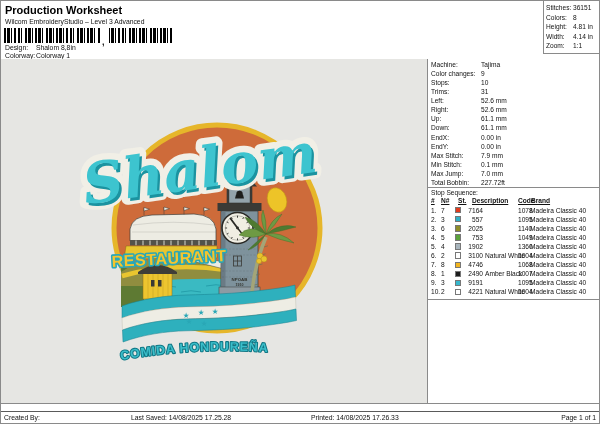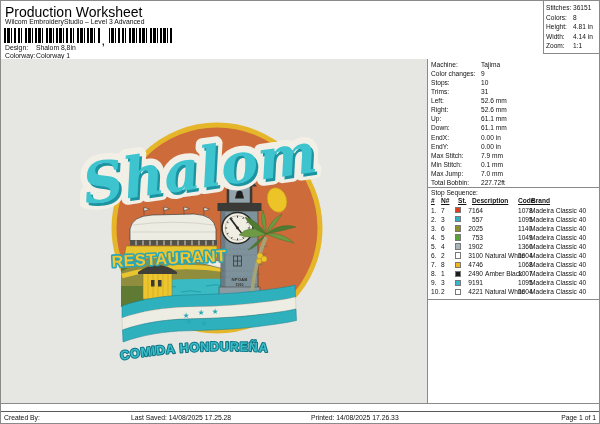--- a/index.html
+++ b/index.html
@@ -1,21 +1,21 @@
 <!DOCTYPE html>
 <html><head>
 <meta charset="utf-8">
 <style>
   html,body{margin:0;padding:0;background:#fff;}
   .page{position:relative;width:600px;height:424px;box-sizing:border-box;border:1px solid #8a8a8a;
         background:#fff;font-family:"Liberation Sans",sans-serif;color:#111;overflow:hidden;}
 
   
   .header{position:absolute;left:0;top:0;right:0;height:58px;border-bottom:1px solid #8a8a8a;background:#fff;}
-  .title{position:absolute;left:4px;top:3px;font-size:14px;font-weight:normal;color:#000;white-space:nowrap;}
+  .title{position:absolute;left:4px;top:3px;font-size:11px;font-weight:bold;color:#000;white-space:nowrap;}
   .subtitle{position:absolute;left:4px;top:17px;font-size:6.8px;white-space:nowrap;}
   .barcode{position:absolute;left:3px;top:27px;width:168px;height:15px;
            background:repeating-linear-gradient(90deg,#000 0 2px,#fff 2px 3.2px,#000 3.2px 6px,#fff 6px 7px,#000 7px 8px,#fff 8px 10.4px);}
   .barcode-gap{position:absolute;left:96px;top:0;width:9px;height:15px;background:#fff;}
   .barcode-comma{position:absolute;left:98px;bottom:-4px;font-size:9px;font-weight:bold;}
   .meta-row{position:absolute;left:4px;font-size:6.8px;white-space:nowrap;}
   .meta-design{top:43px;} .meta-colorway{top:51px;}
   .meta-lbl{display:inline-block;width:31px;}
 
   .summary-box{position:absolute;left:542px;top:0;right:0;height:53px;box-sizing:border-box;

